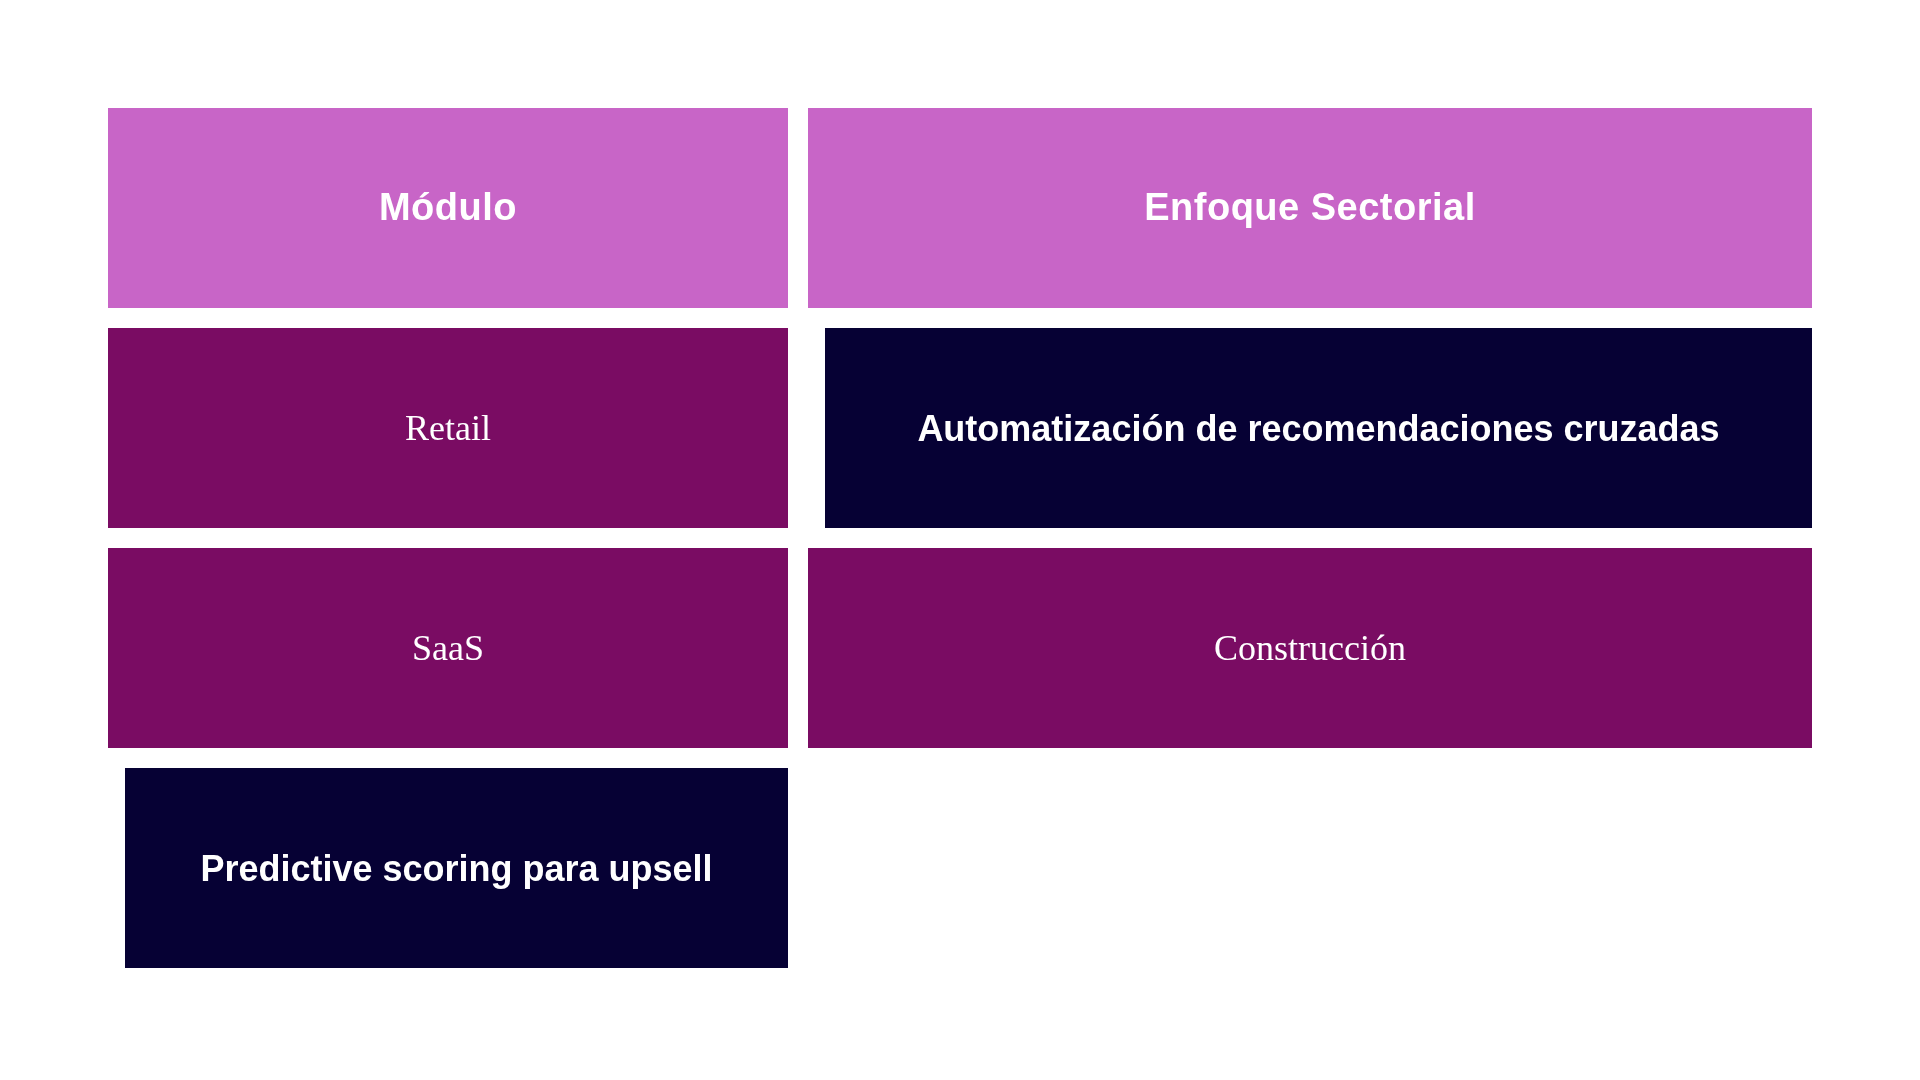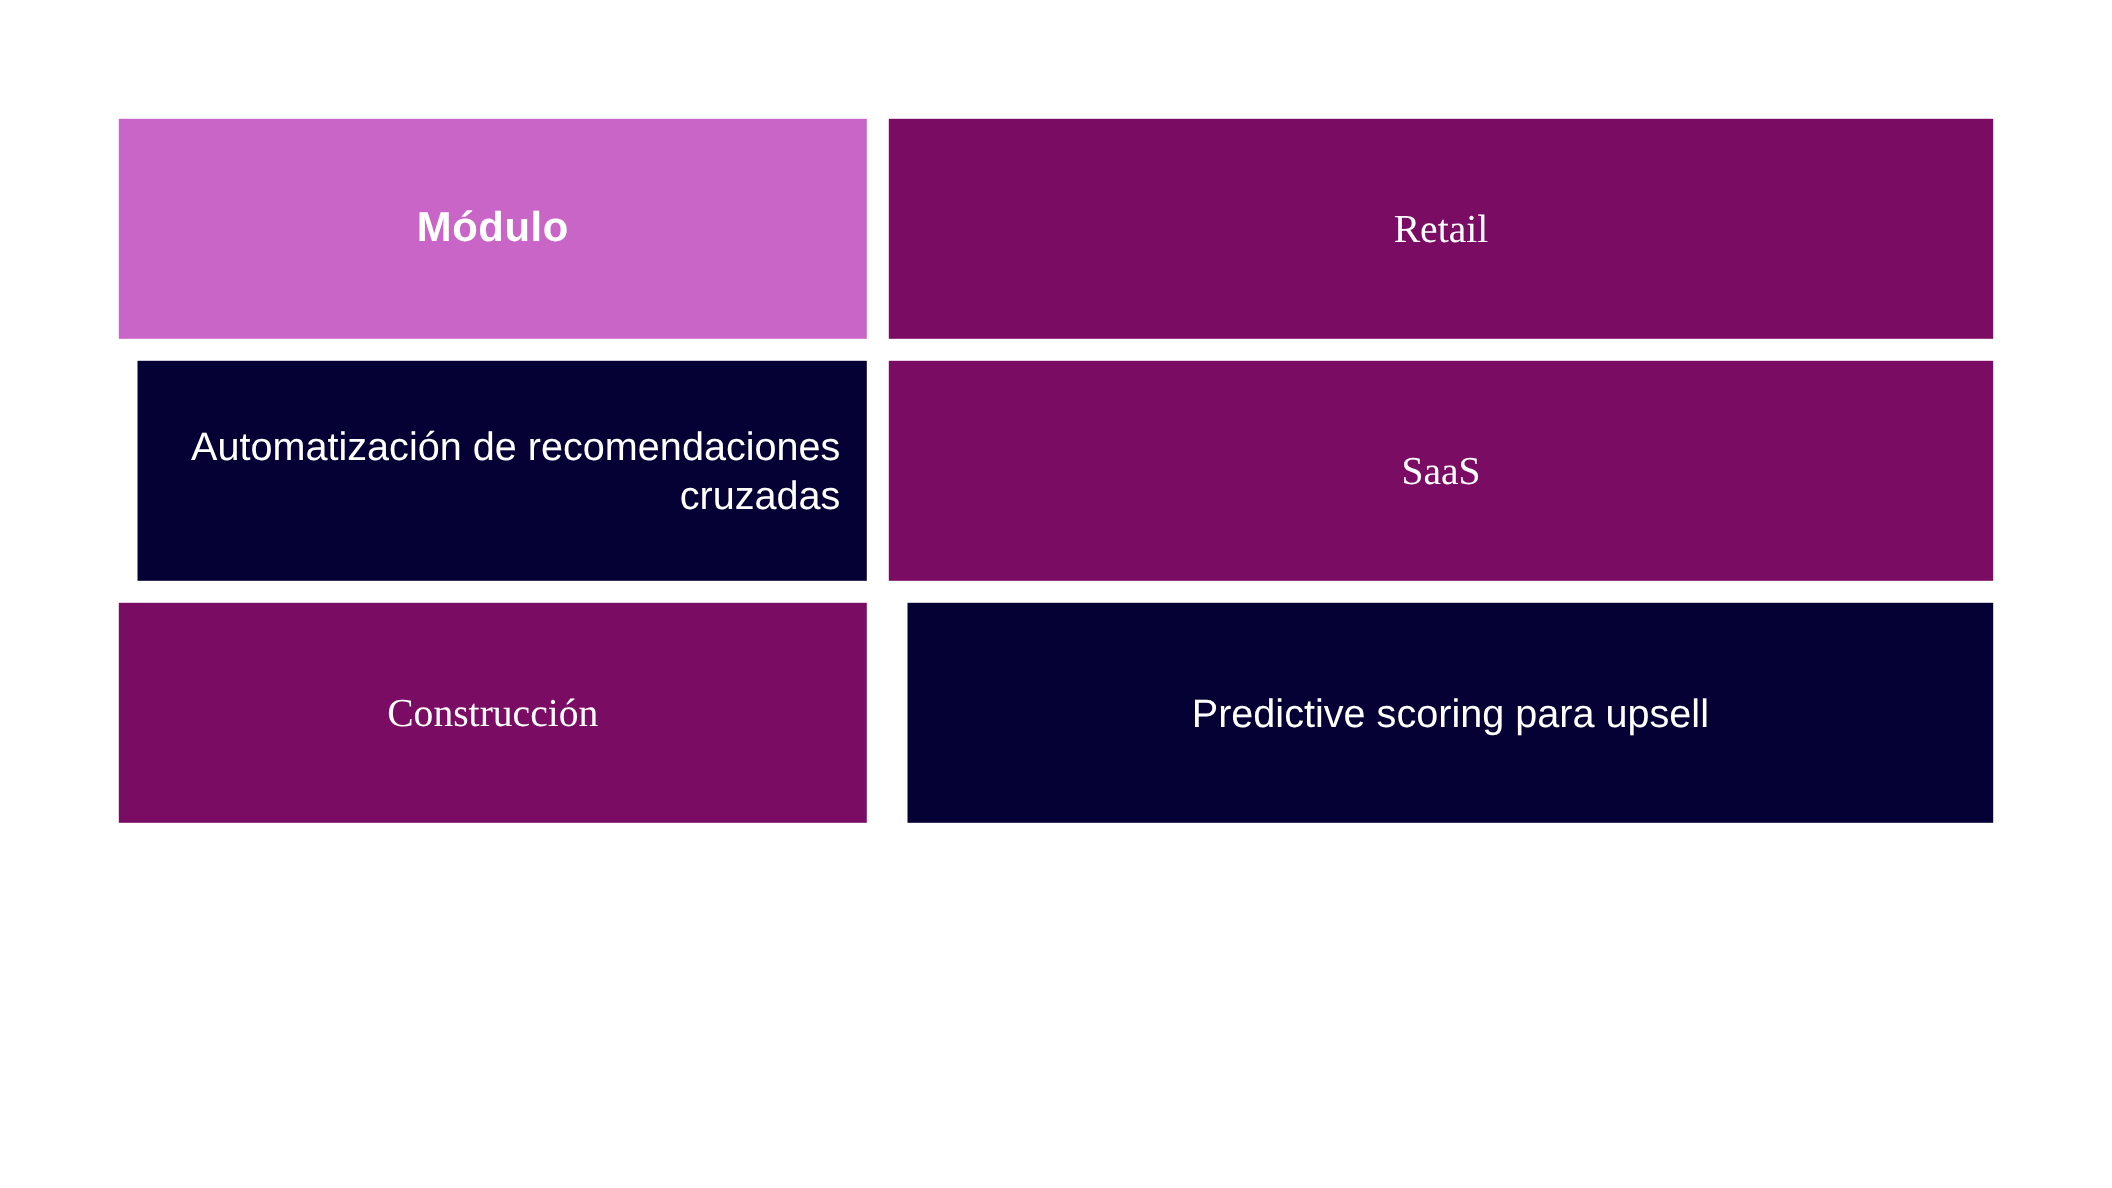--- a/index.html
+++ b/index.html
@@ -21,51 +21,52 @@
     width: 1704px;
     display: grid;
     grid-template-columns: 680px 1004px;
     grid-auto-rows: 200px;
     gap: 20px;
   }
   .cell {
     display: flex;
     align-items: center;
     justify-content: center;
-    text-align: right;
+    text-align: left;
     color: #ffffff;
     font-size: 36px;
     line-height: 1.25;
     padding: 13px 24px;
     box-sizing: border-box;
   }
   .cell.header {
     background: var(--header-bg, #c865c7);
     font-weight: 700;
     font-size: 38px;
     letter-spacing: 0.5px;
   }
   .cell.module {
     background: var(--module-bg, #7a0c63);
     font-weight: 400;
     font-family: Liberation Serif, serif;
   }
   .cell.focus {
     background: var(--focus-bg, #060134);
-    font-weight: 400;
+    font-weight: 700;
     margin-left: 17px;
   }
 </style>
 </head>
 <body style="background: rgb(255, 255, 255);">
 
 <div class="sector-table">
 
   <div class="cell header">Módulo</div>
 
+  <div class="cell header">Enfoque Sectorial</div>
 
   <div class="cell module">Retail</div>
 
   <div class="cell focus">Automatización de recomendaciones cruzadas</div>
 
   <div class="cell module">SaaS</div>
 
   <div class="cell module">Construcción</div>
 
   <div class="cell focus">Predictive scoring para upsell</div>

